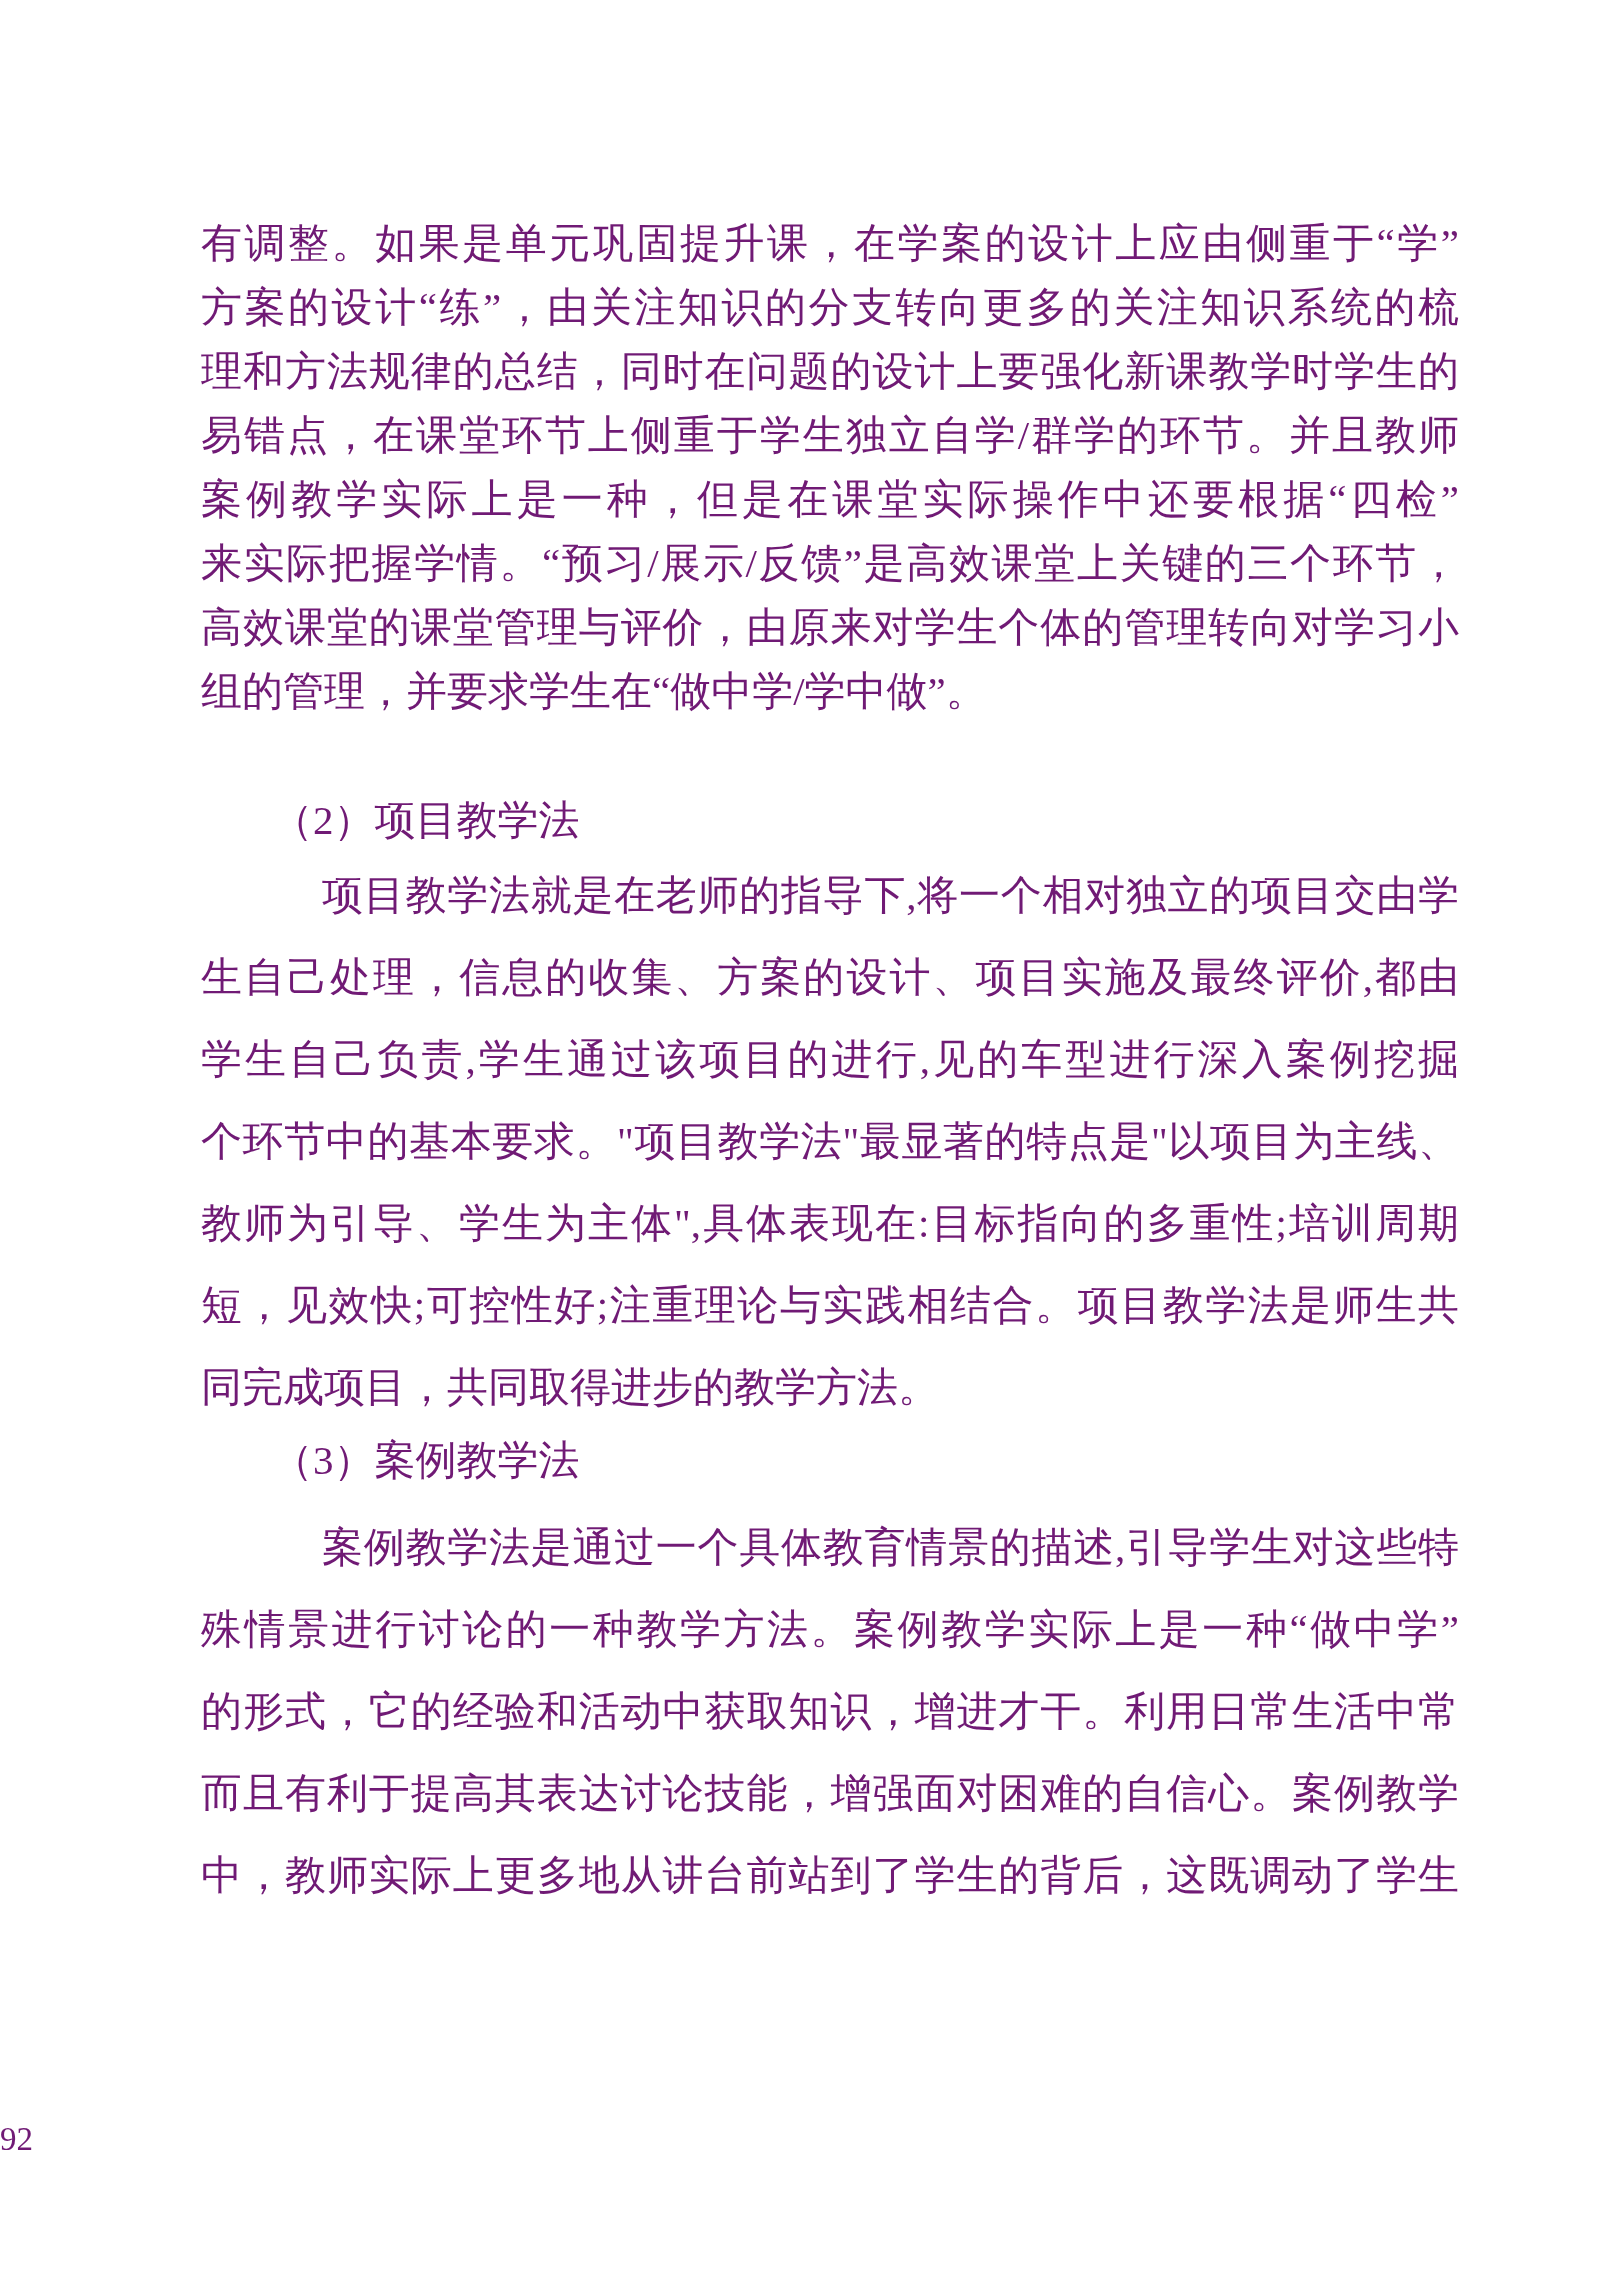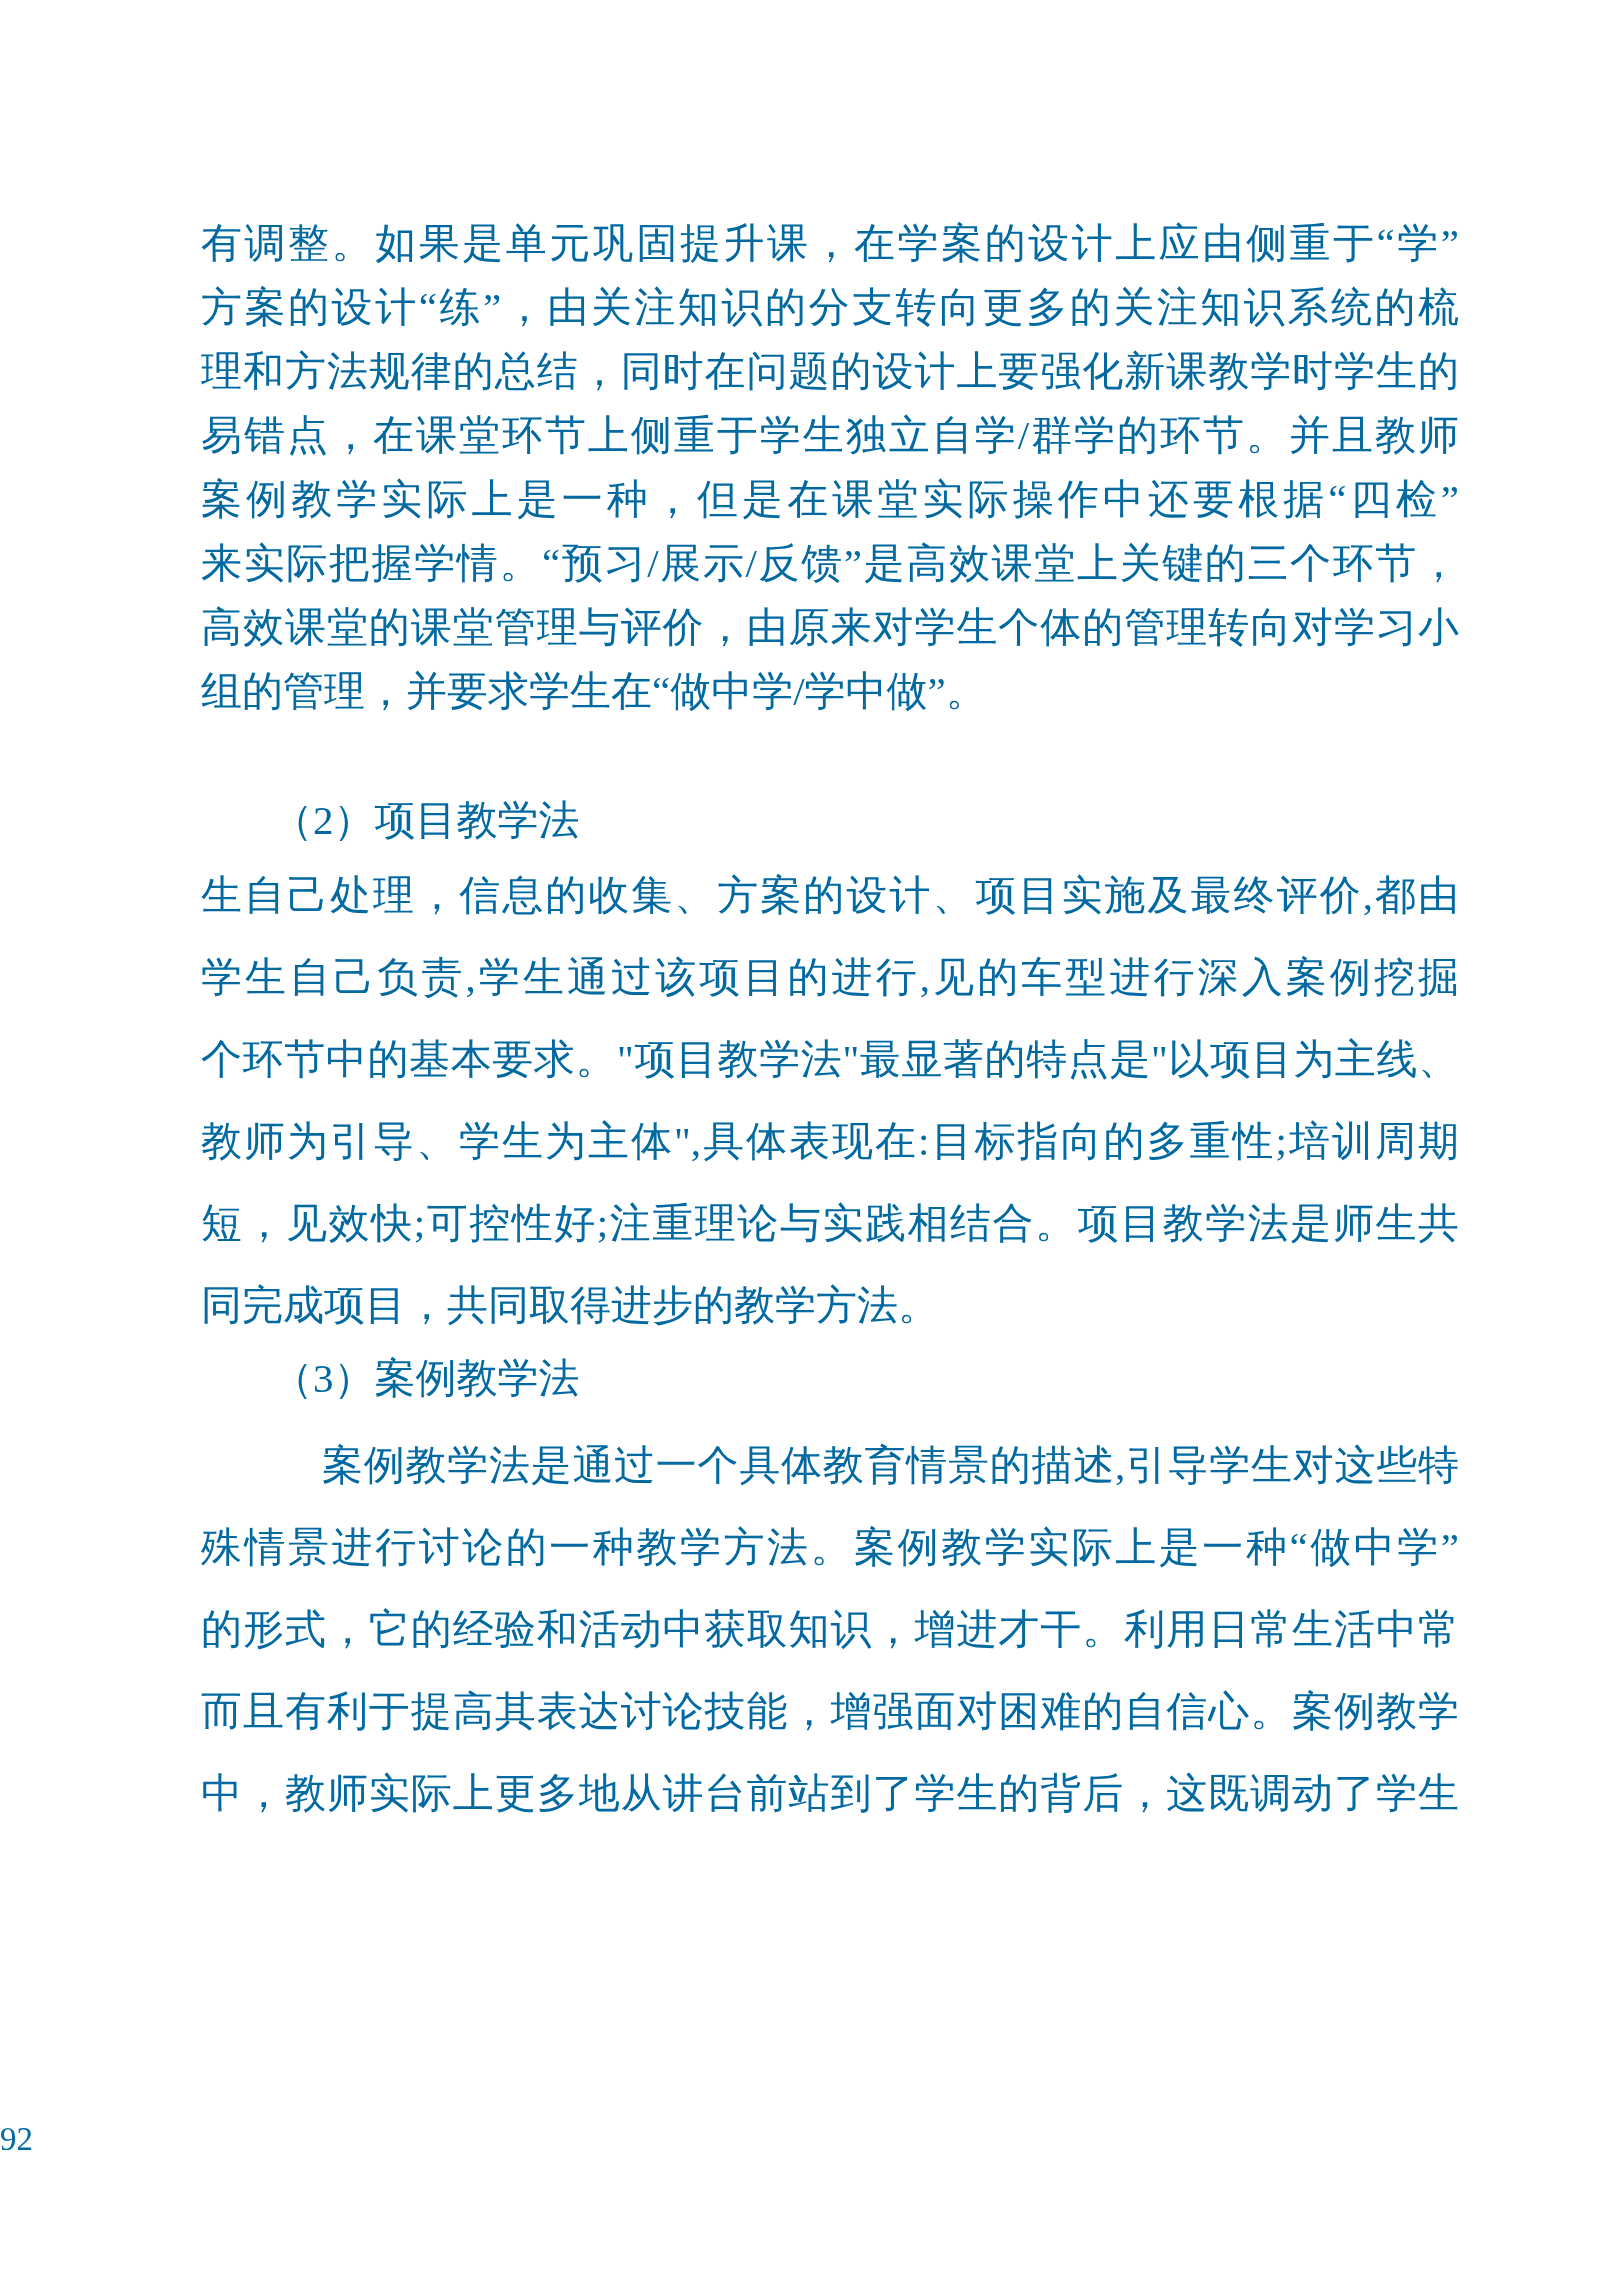--- a/index.html
+++ b/index.html
@@ -6,21 +6,21 @@
     margin: 0;
     padding: 0;
     background: #ffffff;
   }
   .page {
     position: relative;
     width: 1621px;
     height: 2293px;
     background: #ffffff;
     font-family: "Liberation Serif", "DejaVu Serif", serif;
-    color: #0369a1;
+    color: #701a75;
     overflow: hidden;
   }
   .content {
     position: absolute;
     left: 201px;
     top: 211px;
     width: 1258px;
   }
   .block { margin: 0; }
   
@@ -72,20 +72,21 @@
         <div class="line">方案的设计“练”，由关注知识的分支转向更多的关注知识系统的梳</div>
         <div class="line">理和方法规律的总结，同时在问题的设计上要强化新课教学时学生的</div>
         <div class="line">易错点，在课堂环节上侧重于学生独立自学/群学的环节。并且教师</div>
         <div class="line">案例教学实际上是一种，但是在课堂实际操作中还要根据“四检”</div>
         <div class="line">来实际把握学情。“预习/展示/反馈”是高效课堂上关键的三个环节，</div>
         <div class="line">高效课堂的课堂管理与评价，由原来对学生个体的管理转向对学习小</div>
         <div class="line last-short">组的管理，并要求学生在“做中学/学中做”。</div>
       </div>
       <div class="block heading">（2）项目教学法</div>
       <div class="block para p-wide">
+        <div class="line first-indent">项目教学法就是在老师的指导下,将一个相对独立的项目交由学</div>
         <div class="line">生自己处理，信息的收集、方案的设计、项目实施及最终评价,都由</div>
         <div class="line">学生自己负责,学生通过该项目的进行,见的车型进行深入案例挖掘</div>
         <div class="line">个环节中的基本要求。"项目教学法"最显著的特点是"以项目为主线、</div>
         <div class="line">教师为引导、学生为主体",具体表现在:目标指向的多重性;培训周期</div>
         <div class="line">短，见效快;可控性好;注重理论与实践相结合。项目教学法是师生共</div>
         <div class="line last-short">同完成项目，共同取得进步的教学方法。</div>
       </div>
       <div class="block heading">（3）案例教学法</div>
       <div class="block para p-wide">
         <div class="line first-indent">案例教学法是通过一个具体教育情景的描述,引导学生对这些特</div>

